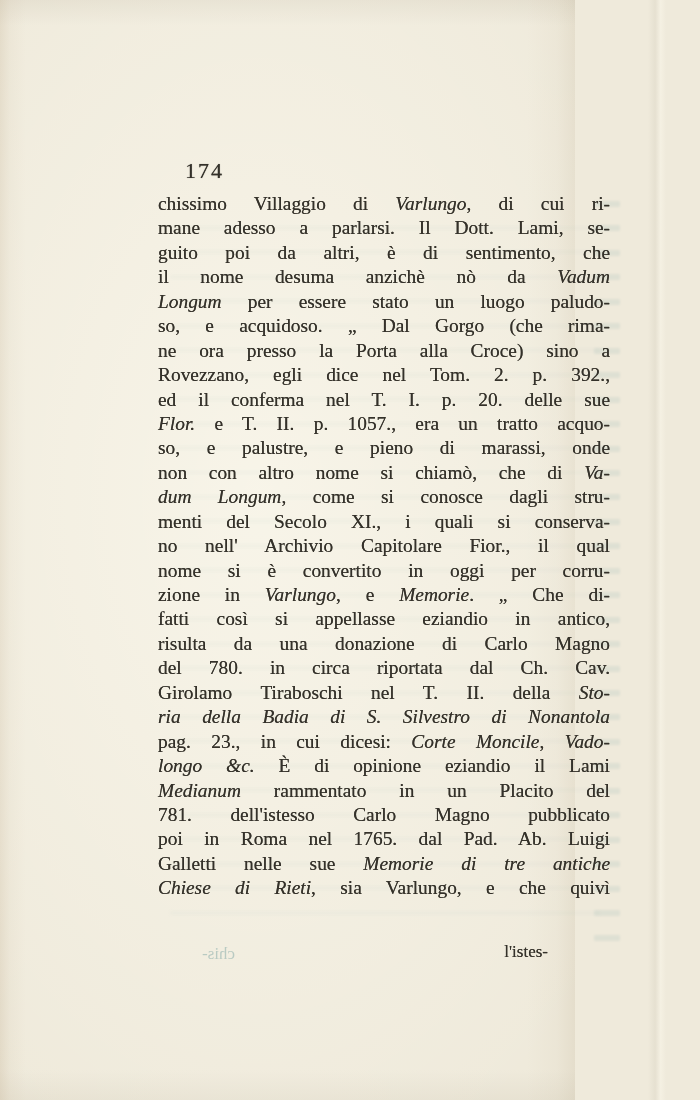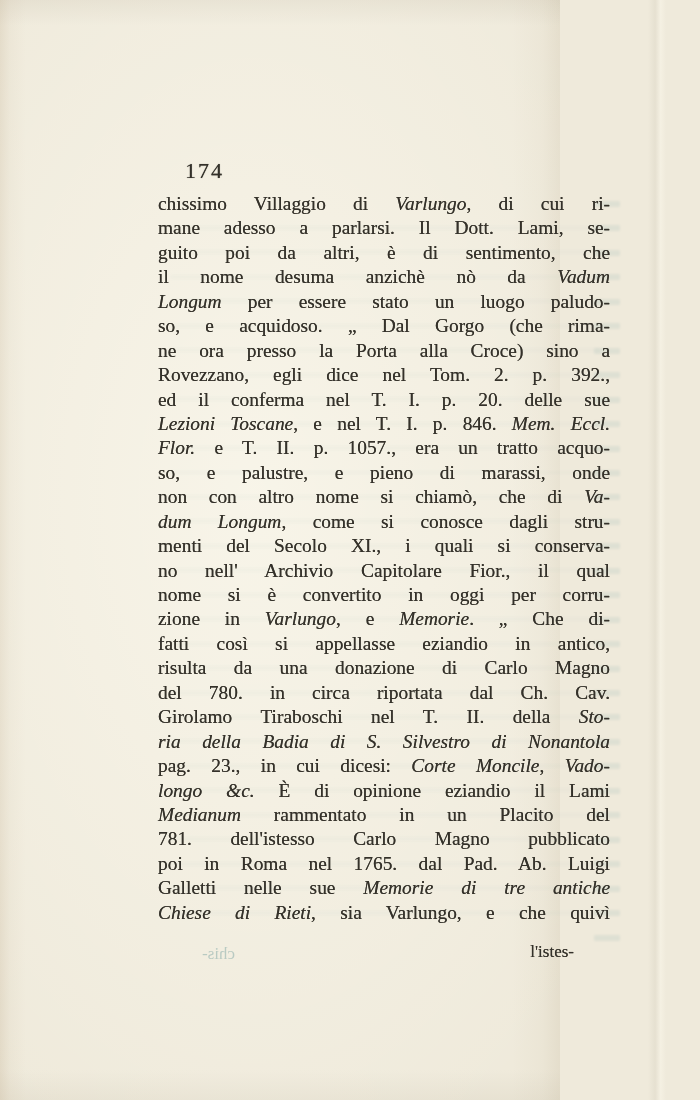--- a/index.html
+++ b/index.html
@@ -17,20 +17,21 @@
     position: relative;
     width: 560px;
     height: 1100px;
     background:
       radial-gradient(ellipse 130% 110% at 45% 45%, rgba(255,253,244,0.55) 0%, rgba(255,253,244,0) 60%),
       linear-gradient(90deg, rgba(196,178,150,0.30) 0px, rgba(196,178,150,0.10) 10px, rgba(196,178,150,0) 26px),
       linear-gradient(270deg, rgba(190,176,148,0.22) 0px, rgba(190,176,148,0.08) 18px, rgba(190,176,148,0) 48px),
       linear-gradient(180deg, rgba(185,176,155,0.20) 0px, rgba(185,176,155,0) 26px),
       linear-gradient(0deg, rgba(185,176,155,0.14) 0px, rgba(185,176,155,0) 30px),
       var(--paper, #efeadb);
+    padding-left: 15px;
   }
   
   .edge-crease {
     position: absolute;
     top: 0;
     left: 648px;
     width: 18px;
     height: 1100px;
     background: linear-gradient(90deg,
       rgba(0,0,0,0) 0%,
@@ -71,21 +72,21 @@
     position: absolute;
     left: 158px;
     top: 942px;
     width: 452px;
     text-align: right;
     padding-right: 0;
     box-sizing: border-box;
   }
   .catchword {
     display: inline-block;
-    margin-right: 36px;
+    margin-right: 62px;
     font-size: 17px;
     color: var(--ink, #34312a);
     text-shadow: 0 0 0.6px rgba(45,42,34,0.8);
   }
   
   .showthrough-col {
     position: absolute;
     top: 188px;
     left: 594px;
     width: 26px;
@@ -137,21 +138,20 @@
   <div class="textblock">
       <div class="line"><span class="rm">chissimo Villaggio di </span><span class="it">Varlungo</span><span class="rm">, di cui ri-</span></div>
       <div class="line"><span class="rm">mane adesso a parlarsi. Il Dott. Lami, se-</span></div>
       <div class="line"><span class="rm">guito poi da altri, è di sentimento, che</span></div>
       <div class="line"><span class="rm">il nome desuma anzichè nò da </span><span class="it">Vadum</span></div>
       <div class="line"><span class="it">Longum</span><span class="rm"> per essere stato un luogo paludo-</span></div>
       <div class="line"><span class="rm">so, e acquidoso. „ Dal Gorgo (che rima-</span></div>
       <div class="line"><span class="rm">ne ora presso la Porta alla Croce) sino a</span></div>
       <div class="line"><span class="rm">Rovezzano, egli dice nel Tom. 2. p. 392.,</span></div>
       <div class="line"><span class="rm">ed il conferma nel T. I. p. 20. delle sue</span></div>
-      <div class="line"><span class="it">Lezioni Toscane</span><span class="rm">, e nel T. I. p. 846. </span><span class="it">Mem. Eccl.</span></div>
       <div class="line"><span class="it">Flor.</span><span class="rm"> e T. II. p. 1057., era un tratto acquo-</span></div>
       <div class="line"><span class="rm">so, e palustre, e pieno di marassi, onde</span></div>
       <div class="line"><span class="rm">non con altro nome si chiamò, che di </span><span class="it">Va-</span></div>
       <div class="line"><span class="it">dum Longum</span><span class="rm">, come si conosce dagli stru-</span></div>
       <div class="line"><span class="rm">menti del Secolo XI., i quali si conserva-</span></div>
       <div class="line"><span class="rm">no nell' Archivio Capitolare Fior., il qual</span></div>
       <div class="line"><span class="rm">nome si è convertito in oggi per corru-</span></div>
       <div class="line"><span class="rm">zione in </span><span class="it">Varlungo</span><span class="rm">, e </span><span class="it">Memorie</span><span class="rm">. „ Che di-</span></div>
       <div class="line"><span class="rm">fatti così si appellasse eziandio in antico,</span></div>
       <div class="line"><span class="rm">risulta da una donazione di Carlo Magno</span></div>

